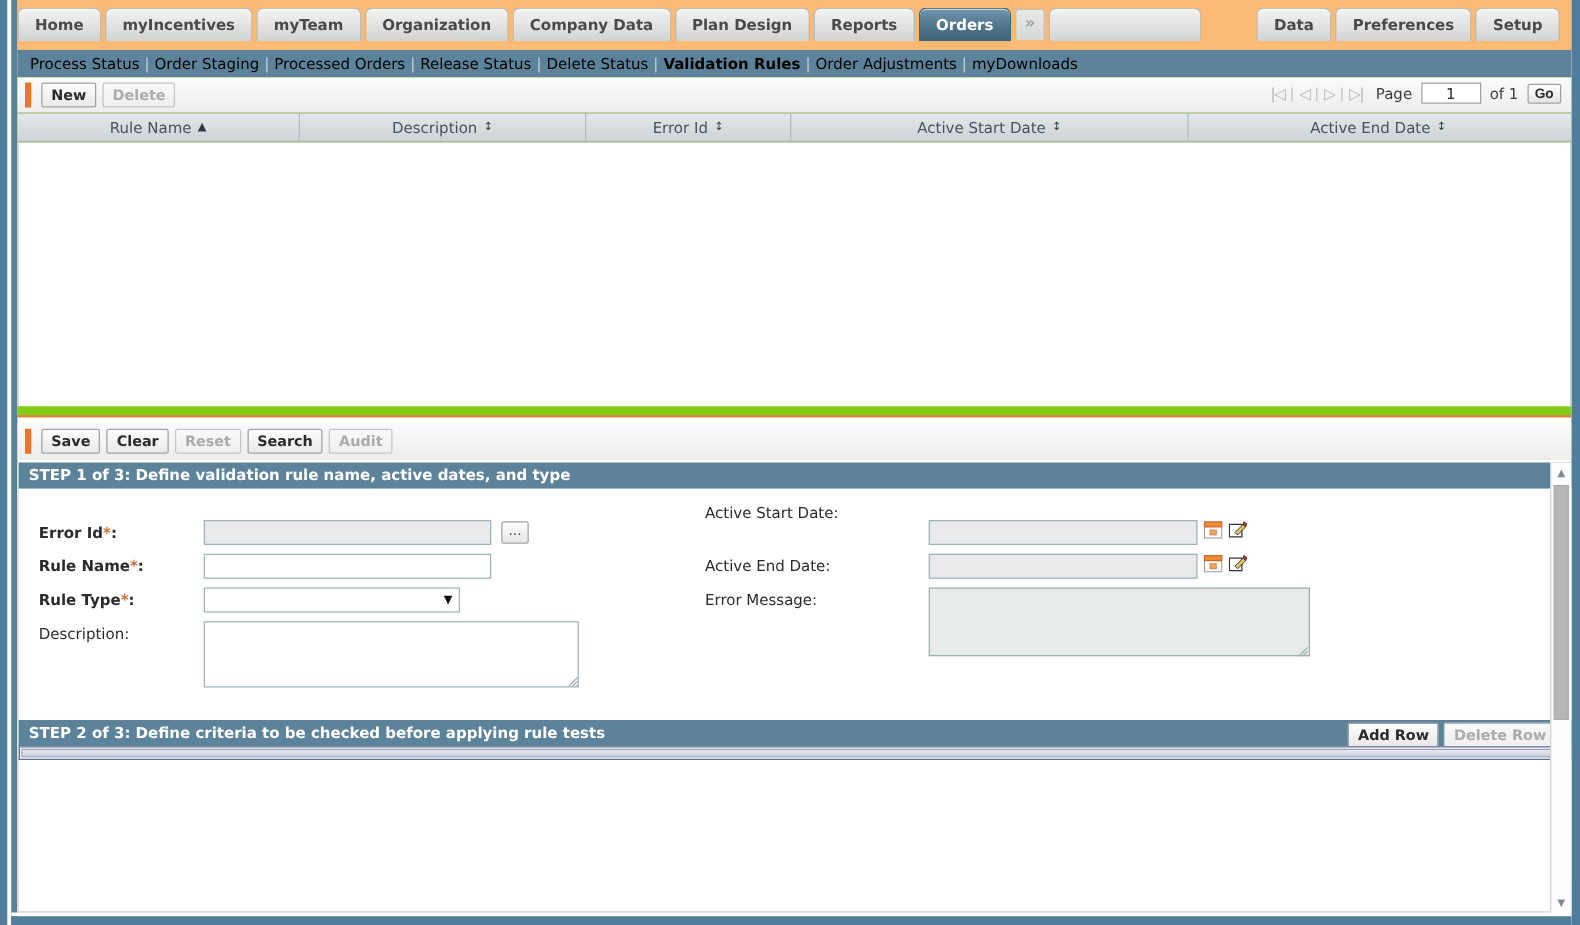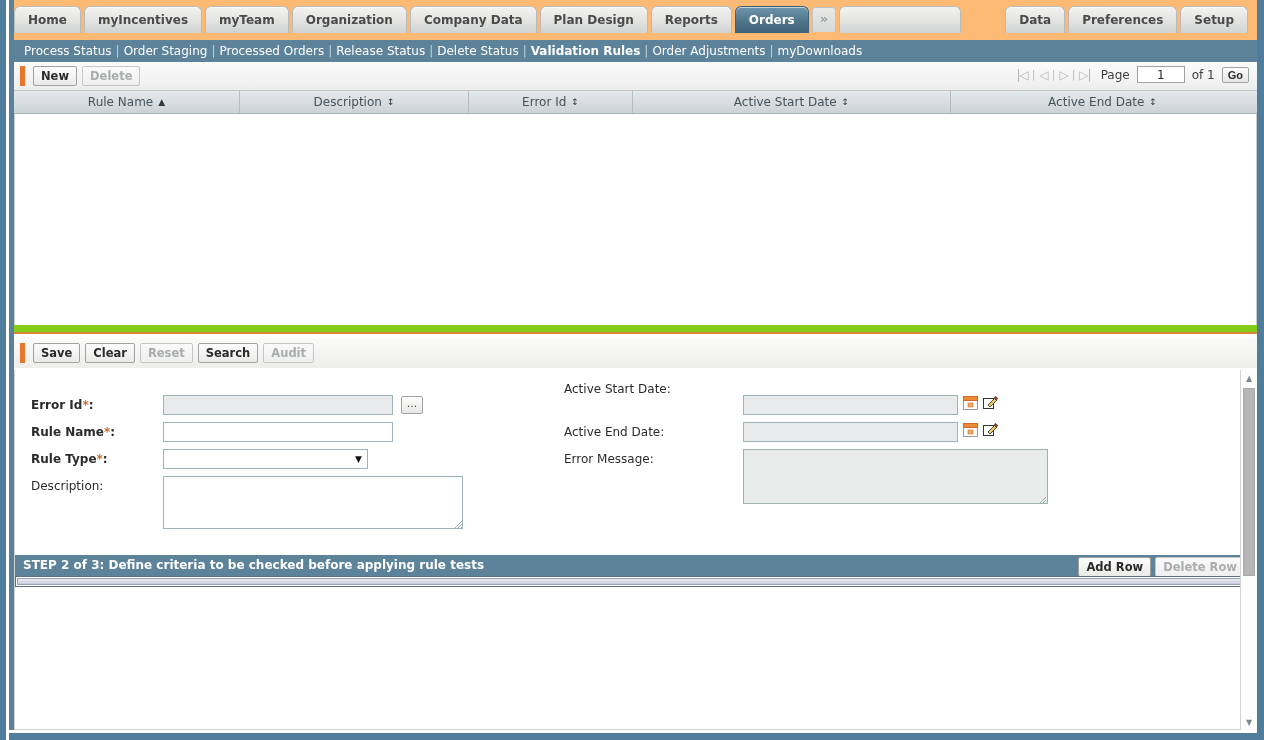--- a/index.html
+++ b/index.html
@@ -81,23 +81,23 @@
     position: absolute; left: 14px; top: 40px; width: 1243px; height: 22px;
     background: #5c8399;
     color: #eef2f4;
     font-size: 12px;
     line-height: 22px;
     padding-left: 10px;
     box-sizing: border-box;
     white-space: nowrap;
     overflow: hidden;
   }
-  .submenu a { color:#ffffff; text-decoration:none; cursor:pointer; }
+  .submenu a { color:#000000; text-decoration:none; cursor:pointer; }
   .submenu .sep { color:#c3d2da; padding: 0 4px; }
-  .submenu .cur { font-weight: bold; color:#ffffff; }
+  .submenu .cur { font-weight: bold; color:#000000; }
 
   
   .grid-panel {
     position: absolute; left: 14px; top: 62px; width: 1243px; height: 270px;
     background: #84cc16;
     box-sizing: border-box;
   }
   .grid-toolbar {
     position: relative;
     height: 28px;
@@ -374,20 +374,23 @@
     <div class="orange-tick"></div>
     <button class="btn">Save</button>
     <button class="btn">Clear</button>
     <button class="btn disabled">Reset</button>
     <button class="btn">Search</button>
     <button class="btn disabled">Audit</button>
   </div>
 
   <div class="lower">
 
+    <div class="step-header">
+      <span>STEP 1 of 3: Define validation rule name, active dates, and type</span>
+    </div>
 
     <div class="form-body">
 
       <div style="position:absolute; left:16px; top:28px;" class="lbl bold">
         <span>Error Id</span><span class="req">*</span><span>:</span>
       </div>
       <input class="inp ro" style="position: absolute; left: 148px; top: 25px; width: 230px; height: 20px;" readonly="" value="">
       <div class="ellipsis-btn" style="position:absolute; left:386px; top:26px;">...</div>
 
       <div style="position:absolute; left:16px; top:55px;" class="lbl bold">

